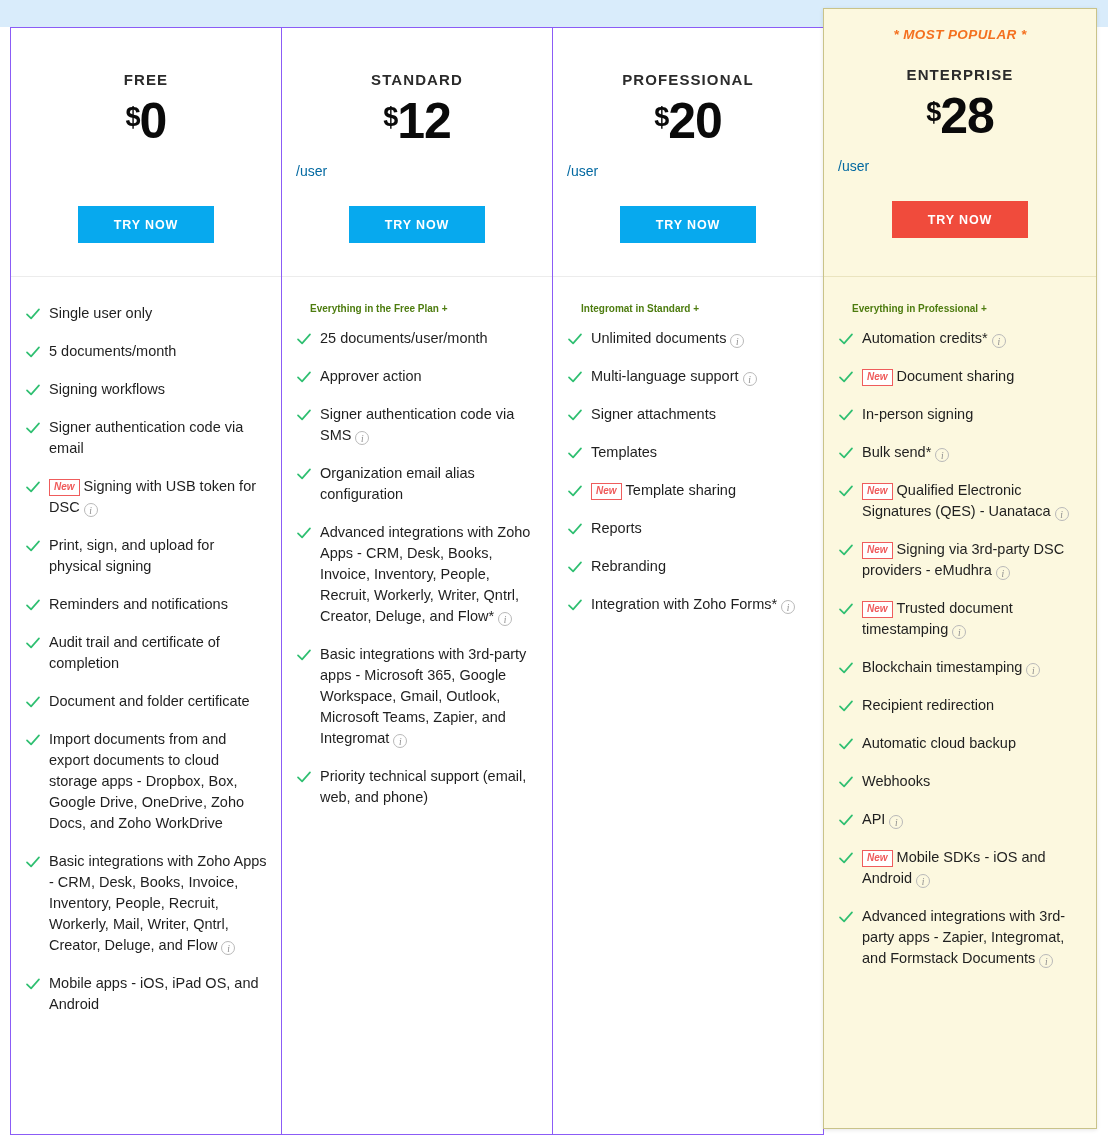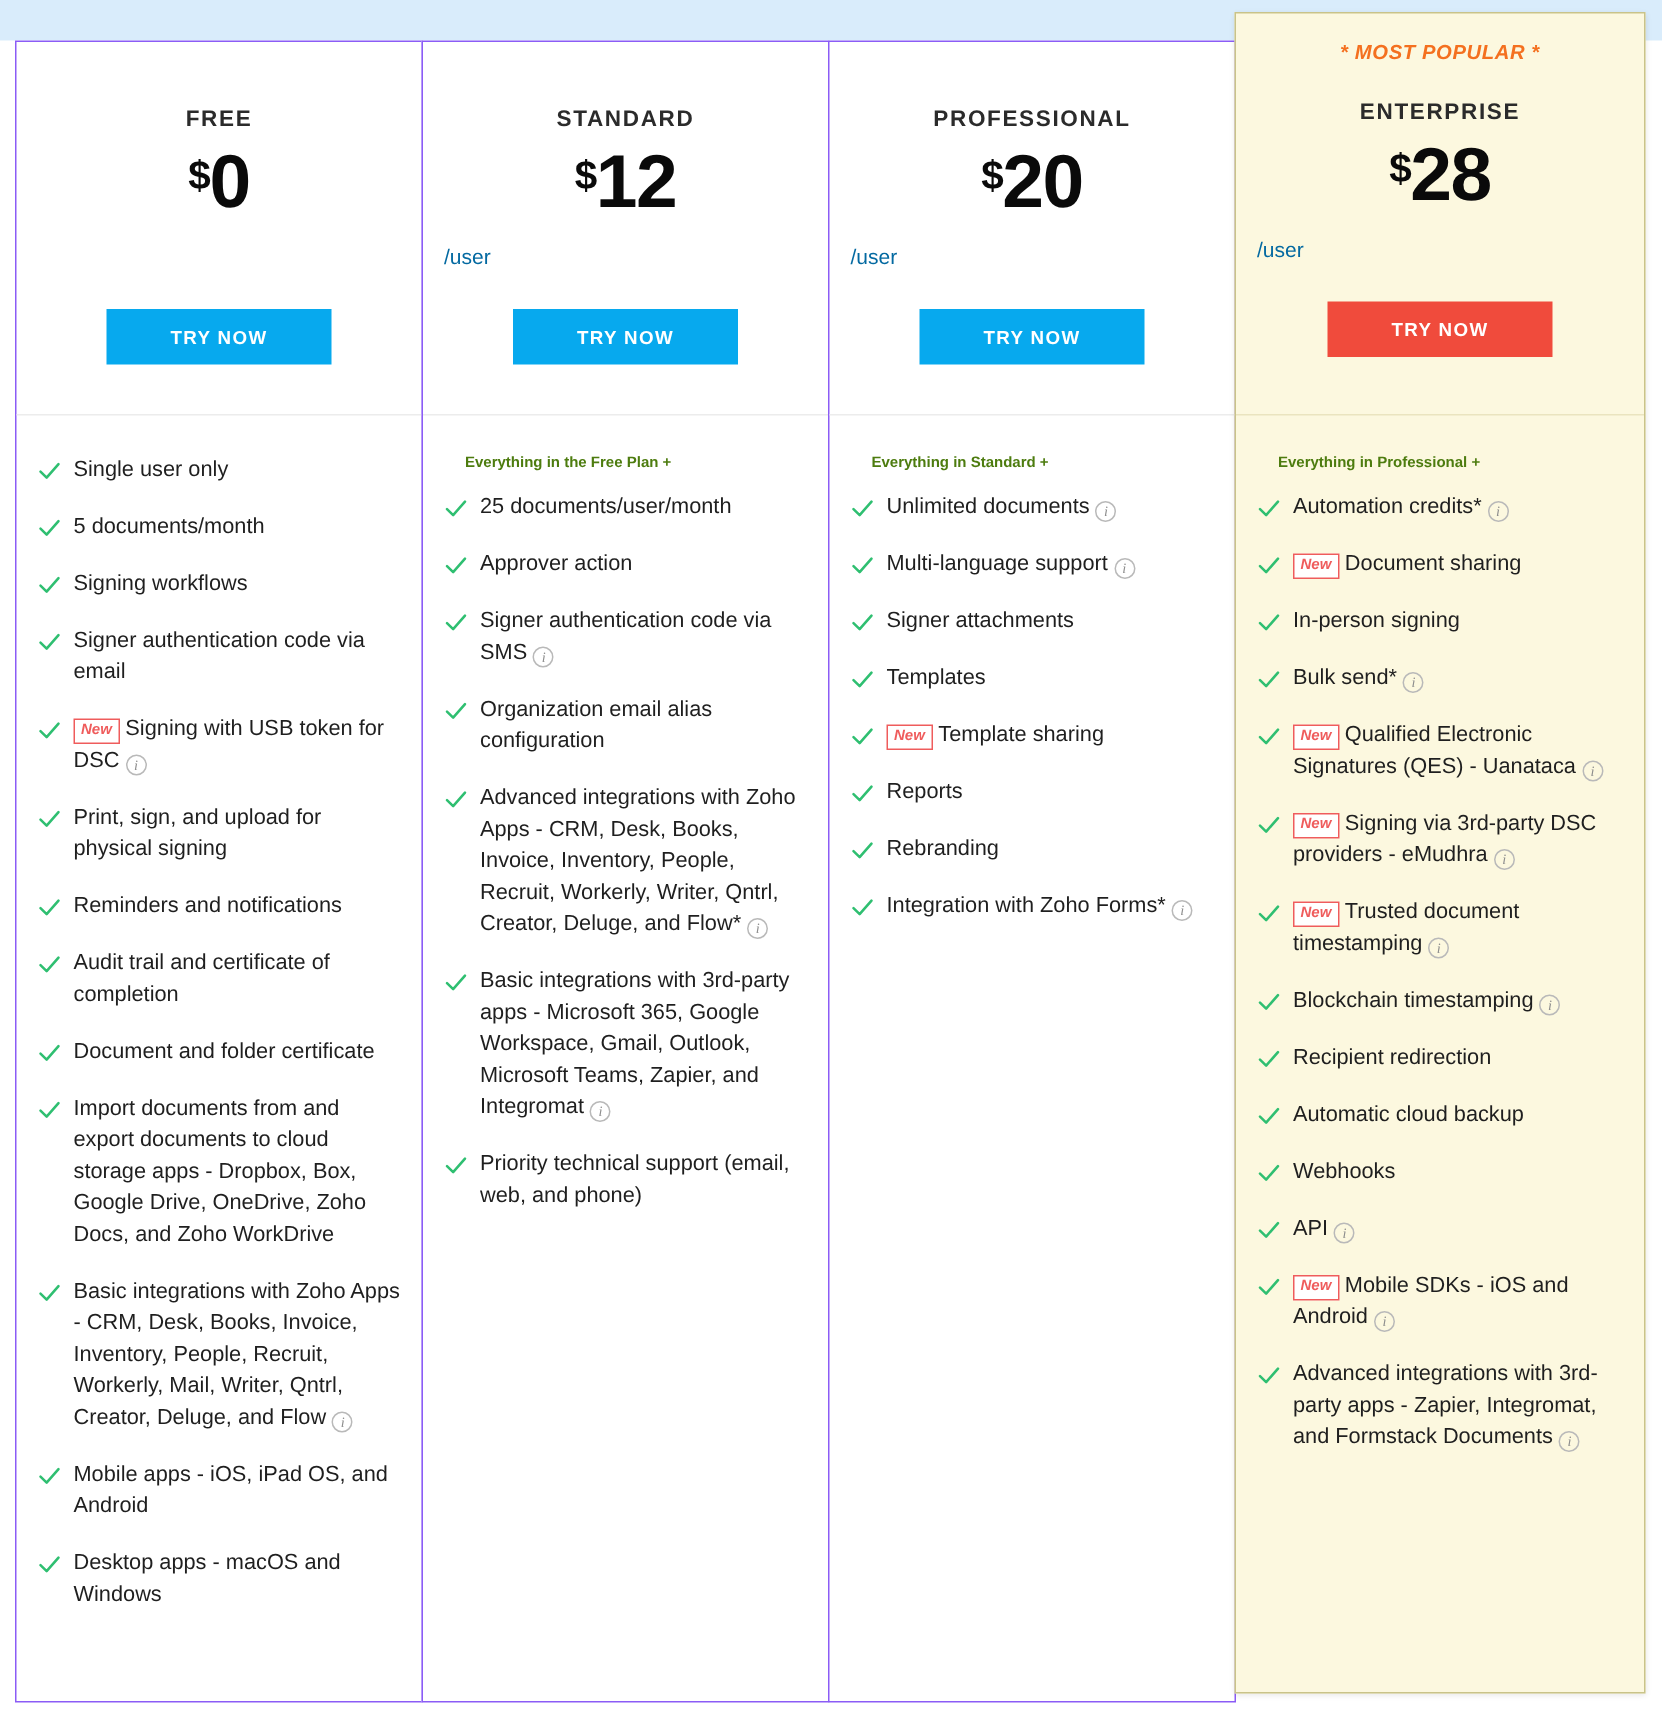--- a/index.html
+++ b/index.html
@@ -99,21 +99,21 @@
   .per-user{
     text-align:left;
     font-size:14px;
     color:#0369a1;
     margin-top:17px;
     height:17px;
   }
   .cta-wrap{ text-align:center; margin-top:26px; }
   .cta-btn{
     display:inline-block;
-    width:150px;
+    width:136px;
     height:37px;
     line-height:37px;
     background:#07a9ee;
     color:#ffffff;
     font-size:12.5px;
     font-weight:bold;
     letter-spacing:.9px;
     text-align:center;
     border:0;
     cursor:pointer;
@@ -260,26 +260,20 @@
                 <path d="M2 8.4 L6.1 12.4 L14 3.4" fill="none" stroke="#2fbf71" stroke-width="1.7" stroke-linecap="round" stroke-linejoin="round"></path>
               </svg></span>
             <span class="feat-text"><span>Basic integrations with Zoho Apps - CRM, Desk, Books, Invoice, Inventory, People, Recruit, Workerly, Mail, Writer, Qntrl, Creator, Deluge, and Flow</span><span class="info-icon">i</span></span>
           </div>
           <div class="feat-item">
             <span class="check"><svg viewBox="0 0 16 16" width="16" height="16" aria-hidden="true">
                 <path d="M2 8.4 L6.1 12.4 L14 3.4" fill="none" stroke="#2fbf71" stroke-width="1.7" stroke-linecap="round" stroke-linejoin="round"></path>
               </svg></span>
             <span class="feat-text"><span>Mobile apps - iOS, iPad OS, and Android</span></span>
           </div>
-          <div class="feat-item">
-            <span class="check"><svg viewBox="0 0 16 16" width="16" height="16" aria-hidden="true">
-                <path d="M2 8.4 L6.1 12.4 L14 3.4" fill="none" stroke="#2fbf71" stroke-width="1.7" stroke-linecap="round" stroke-linejoin="round"></path>
-              </svg></span>
-            <span class="feat-text"><span>Desktop apps - macOS and Windows</span></span>
-          </div>
         </div>
       </div>
       <div class="plan-card">
         <div class="card-head">
           <div class="plan-name">STANDARD</div>
           <div class="price-row"><span class="currency">$</span><span class="amount">12</span></div>
           <div class="per-user">/user</div>
           <div class="cta-wrap"><button class="cta-btn">TRY NOW</button></div>
         </div>
         <div class="features">
@@ -329,21 +323,21 @@
         </div>
       </div>
       <div class="plan-card">
         <div class="card-head">
           <div class="plan-name">PROFESSIONAL</div>
           <div class="price-row"><span class="currency">$</span><span class="amount">20</span></div>
           <div class="per-user">/user</div>
           <div class="cta-wrap"><button class="cta-btn">TRY NOW</button></div>
         </div>
         <div class="features">
-          <div class="feat-title">Everything in Standard +</div>
+          <div class="feat-title">Integromat in Standard +</div>
           <div class="feat-item">
             <span class="check"><svg viewBox="0 0 16 16" width="16" height="16" aria-hidden="true">
                 <path d="M2 8.4 L6.1 12.4 L14 3.4" fill="none" stroke="#2fbf71" stroke-width="1.7" stroke-linecap="round" stroke-linejoin="round"></path>
               </svg></span>
             <span class="feat-text"><span>Unlimited documents</span><span class="info-icon">i</span></span>
           </div>
           <div class="feat-item">
             <span class="check"><svg viewBox="0 0 16 16" width="16" height="16" aria-hidden="true">
                 <path d="M2 8.4 L6.1 12.4 L14 3.4" fill="none" stroke="#2fbf71" stroke-width="1.7" stroke-linecap="round" stroke-linejoin="round"></path>
               </svg></span>

